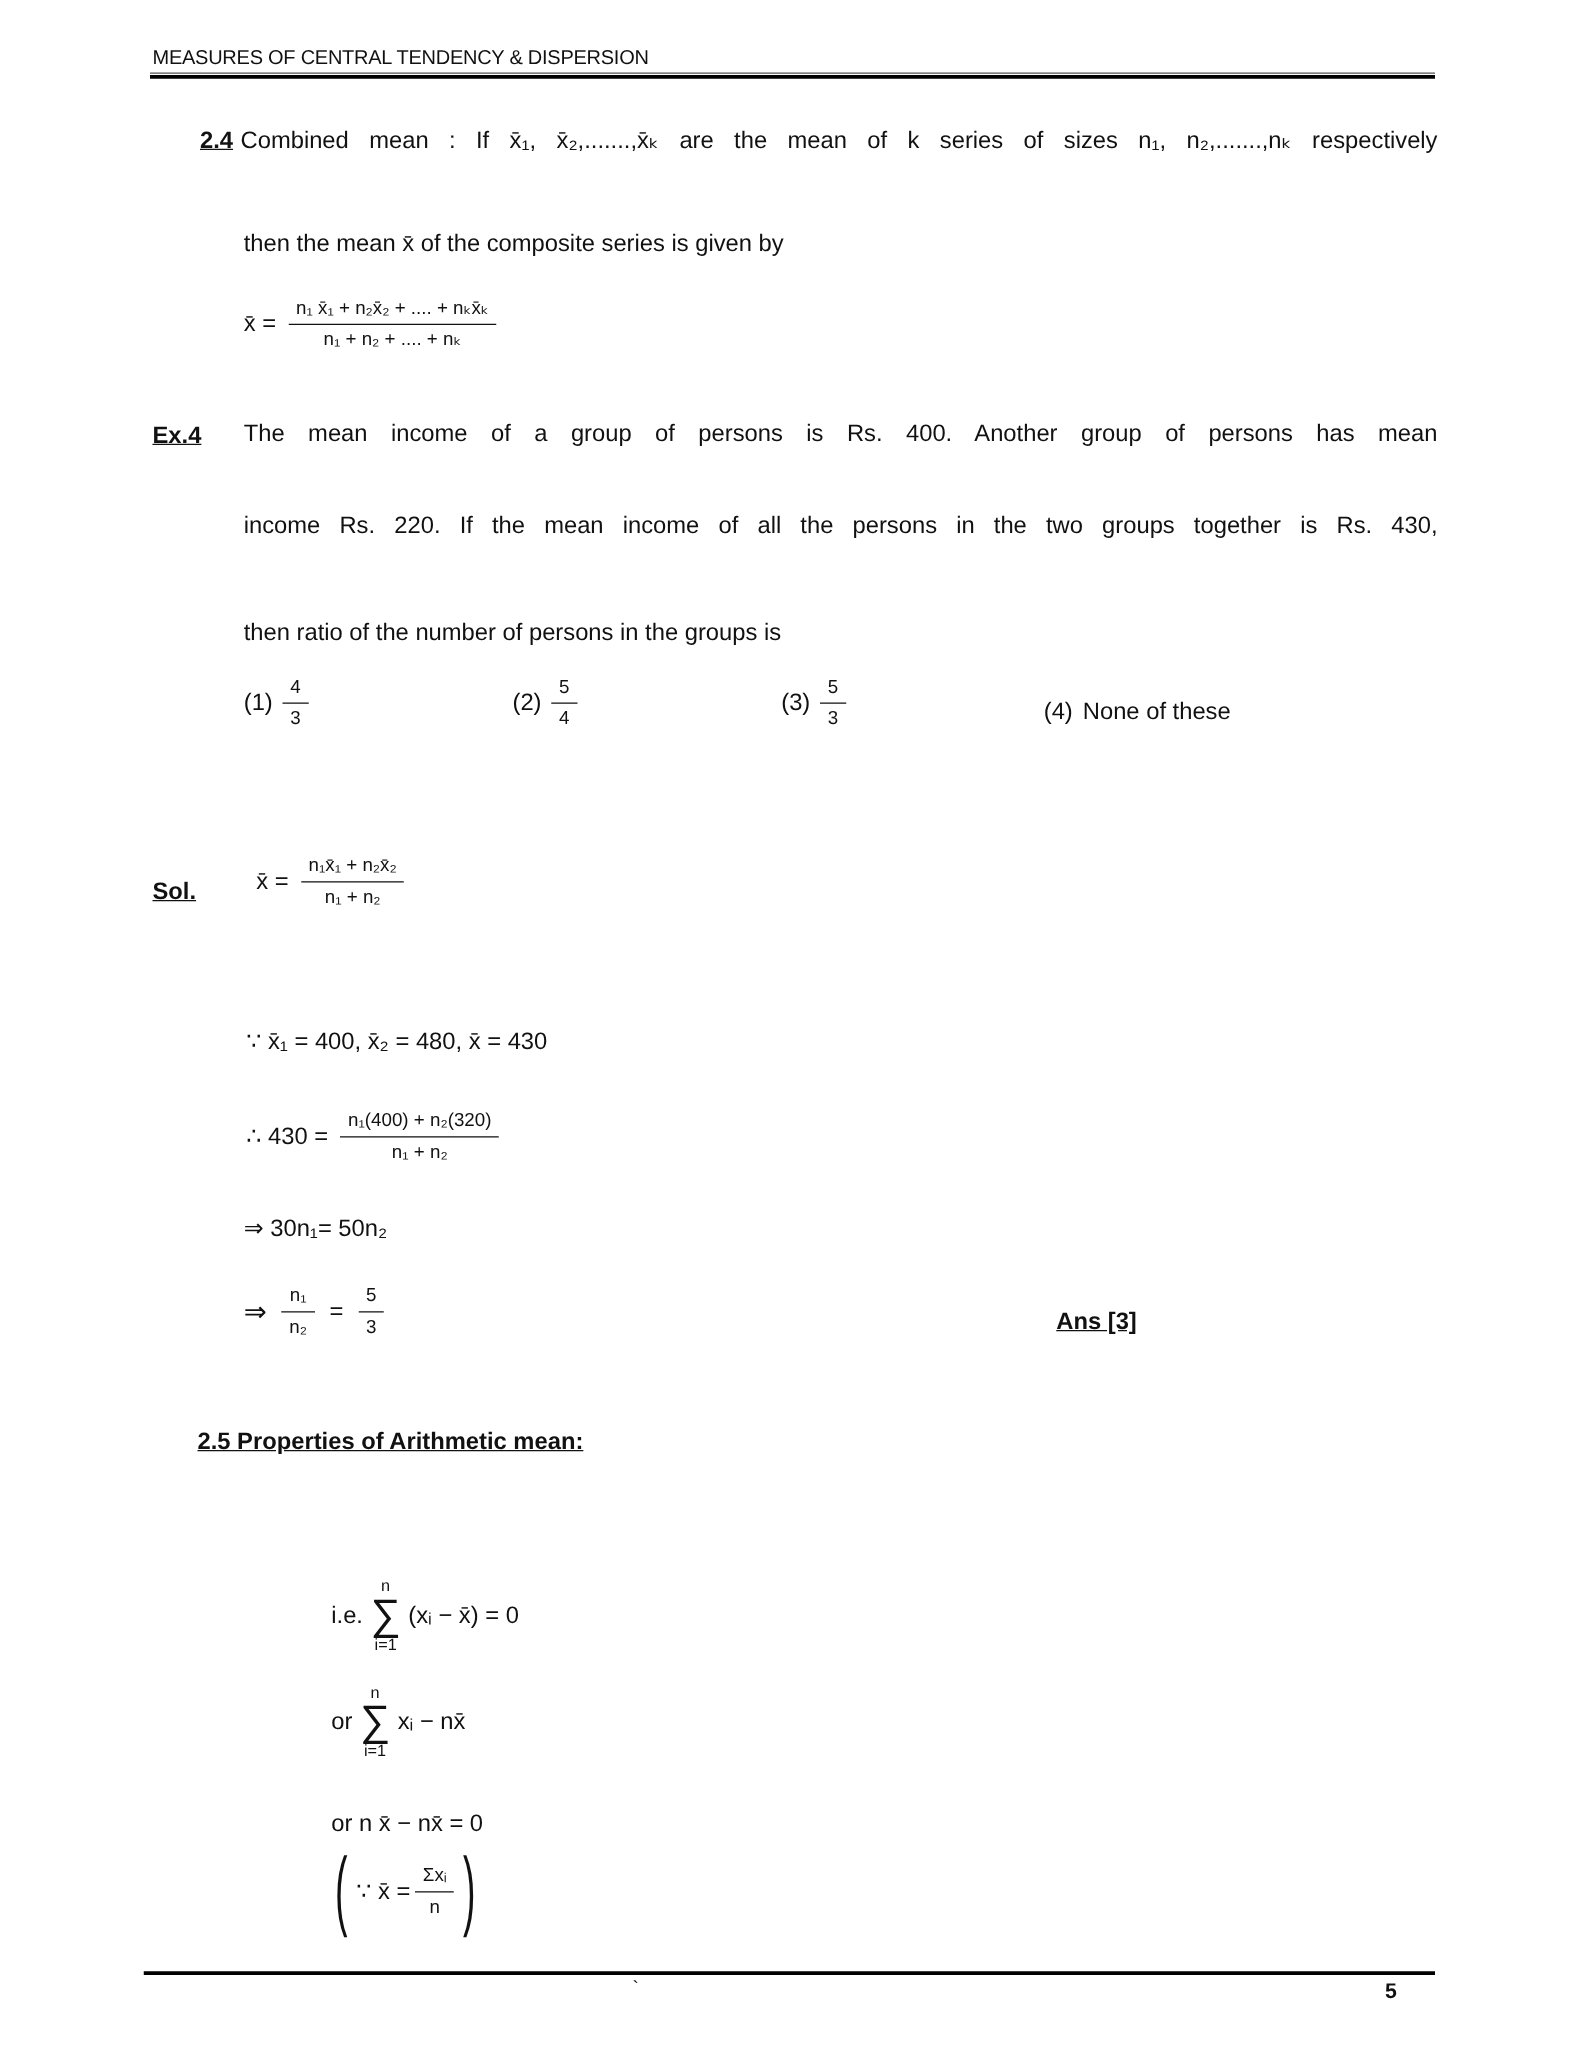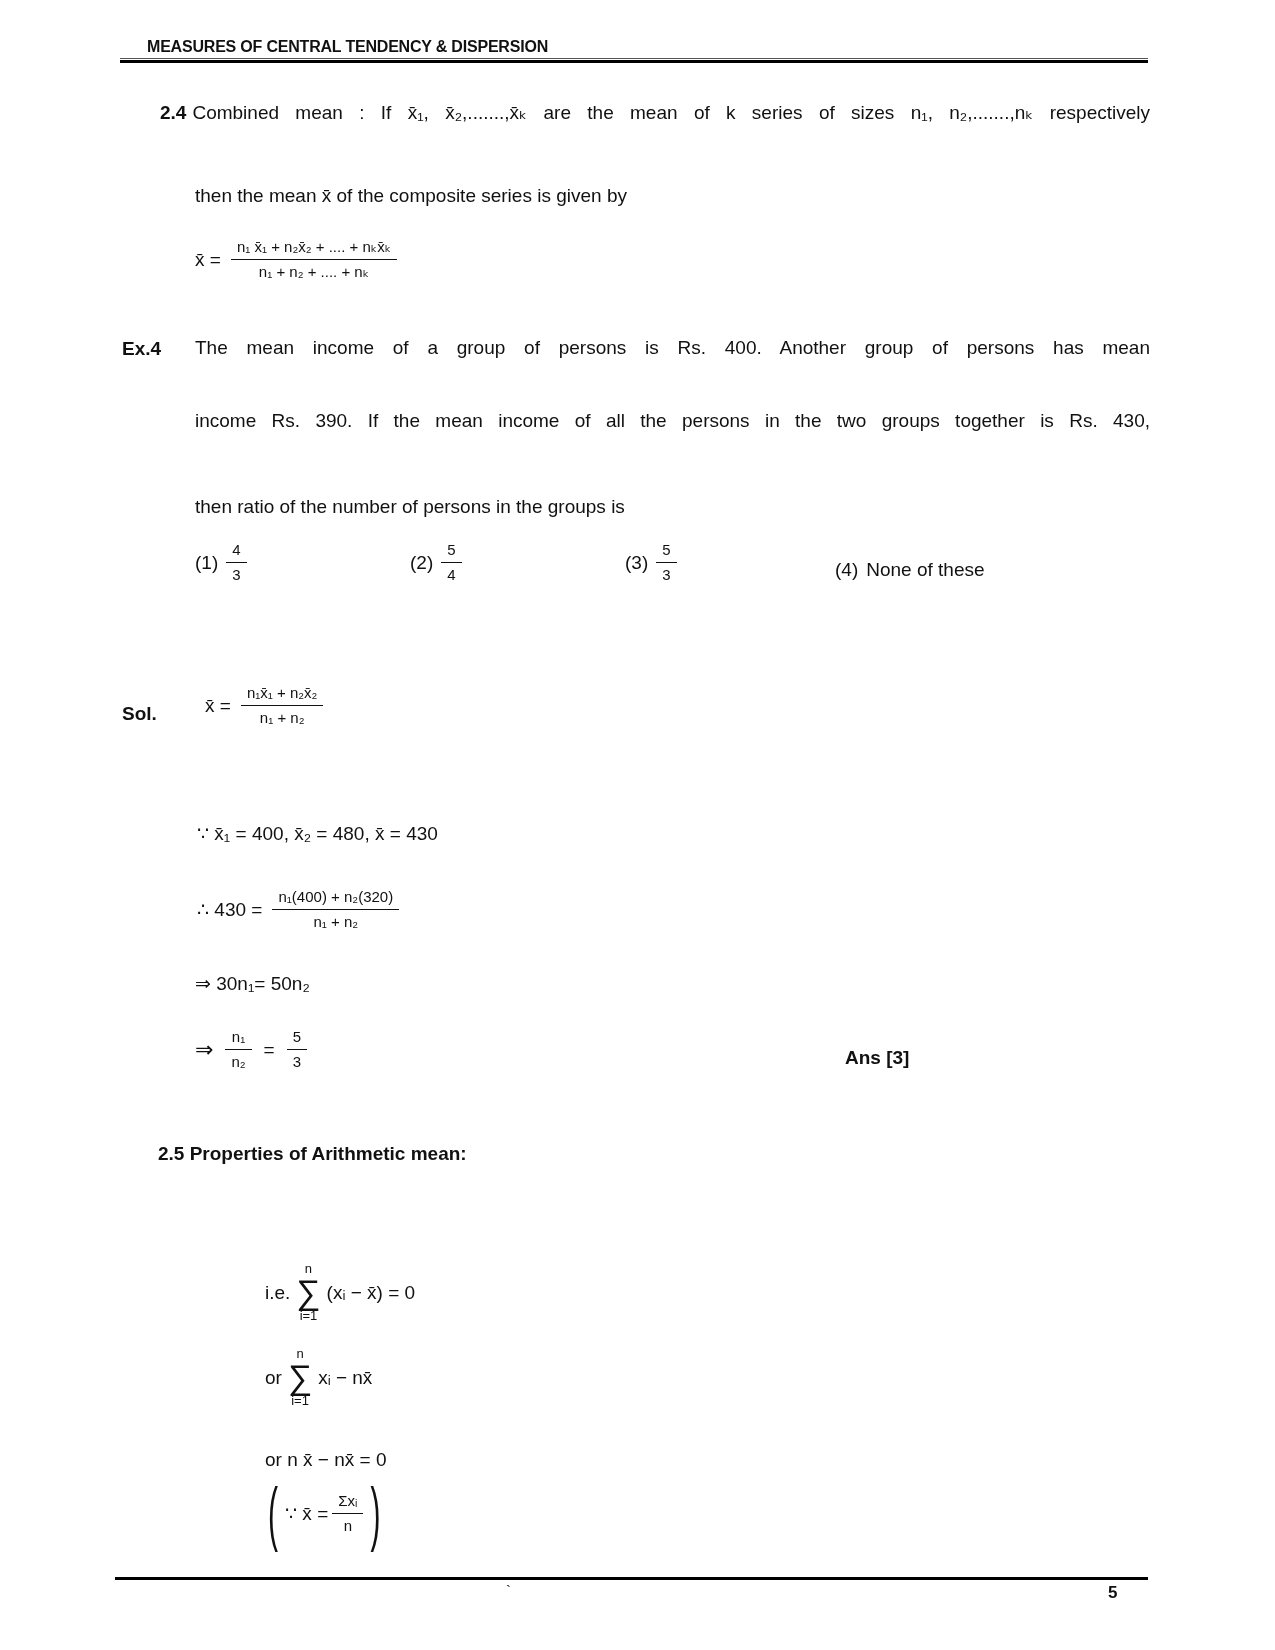--- a/index.html
+++ b/index.html
@@ -3,37 +3,37 @@
 <meta charset="utf-8">
 <style>
   html,body{margin:0;padding:0;background:#ffffff;}
   .page{
     position:relative;width:1275px;height:1650px;background:#ffffff;
     font-family:"Liberation Sans","DejaVu Sans",sans-serif;color:#111;
     overflow:hidden;
   }
   .abs{position:absolute;}
   .t{font-size:19px;line-height:1.25;}
-  .bold{font-weight:bold;}
+  .bold{font-weight:bold;text-decoration:underline;}
   .jline{text-align:justify;text-align-last:justify;}
   .hrule{
     left:120px;top:58px;width:1028px;height:1px;
     border-top:1px solid #555;border-bottom:3px solid #000;
   }
   .frule{left:115px;top:1577px;width:1033px;border-top:3.5px solid #000;height:0;}
   .eqrow{display:flex;align-items:center;gap:10px;}
   .frac{display:inline-flex;flex-direction:column;text-align:center;font-size:15px;line-height:1.2;}
   .frac .num{padding:0 6px 3px;}
   .frac .den{padding:3px 6px 0;border-top:1.8px solid #111;}
   .sumstack{display:inline-flex;flex-direction:column;align-items:center;line-height:1;}
   .sumstack .stop,.sumstack .sbot{font-size:13px;line-height:1.1;}
   .sumstack .sigma{font-size:34px;line-height:0.95;}
   .bigp{font-size:30px;line-height:1;display:inline-block;transform:scaleY(2.35);font-weight:300;padding:0 3px;}
   .numlbl{display:inline-block;width:68px;}
-  .header-title{left:122px;top:38px;font-size:16px;font-weight:bold;letter-spacing:-0.2px;margin-left:25px;}
+  .header-title{left:122px;top:38px;font-size:16px;font-weight:normal;letter-spacing:-0.2px;}
   .pagenum{left:1108px;top:1583px;font-size:17px;font-weight:bold;}
   .fmark{left:506px;top:1582px;font-size:15px;}
 </style>
 </head>
 <body>
 
 <div class="page">
 
   <div class="abs header-title">MEASURES OF CENTRAL TENDENCY &amp; DISPERSION</div>
   <div class="abs hrule"></div>
@@ -47,21 +47,21 @@
   <div class="abs eqrow" style="left:195px;top:238px;">
     <span class="t">x̄ =</span>
     <span class="frac">
       <span class="num">n₁ x̄₁ + n₂x̄₂ + .... + nₖx̄ₖ</span>
       <span class="den">n₁ + n₂ + .... + nₖ</span>
     </span>
   </div>
 
   <div class="abs t bold" style="left:122px;top:337px;">Ex.4</div>
   <div class="abs t jline" style="left:195px;top:336px;width:955px;">The mean income of a group of persons is Rs. 400. Another group of persons has mean</div>
-  <div class="abs t jline" style="left:195px;top:409px;width:955px;">income Rs. 390. If the mean income of all the persons in the two groups together is Rs. 430,</div>
+  <div class="abs t jline" style="left:195px;top:409px;width:955px;">income Rs. 220. If the mean income of all the persons in the two groups together is Rs. 430,</div>
   <div class="abs t" style="left:195px;top:483px;margin-top:12px;">then ratio of the number of persons in the groups is</div>
 
   <div class="abs eqrow" style="left:195px;top:541px;gap:8px;">
     <span class="t">(1)</span>
     <span class="frac">
       <span class="num">4</span>
       <span class="den">3</span>
     </span>
   </div>
   <div class="abs eqrow" style="left:410px;top:541px;gap:8px;">

